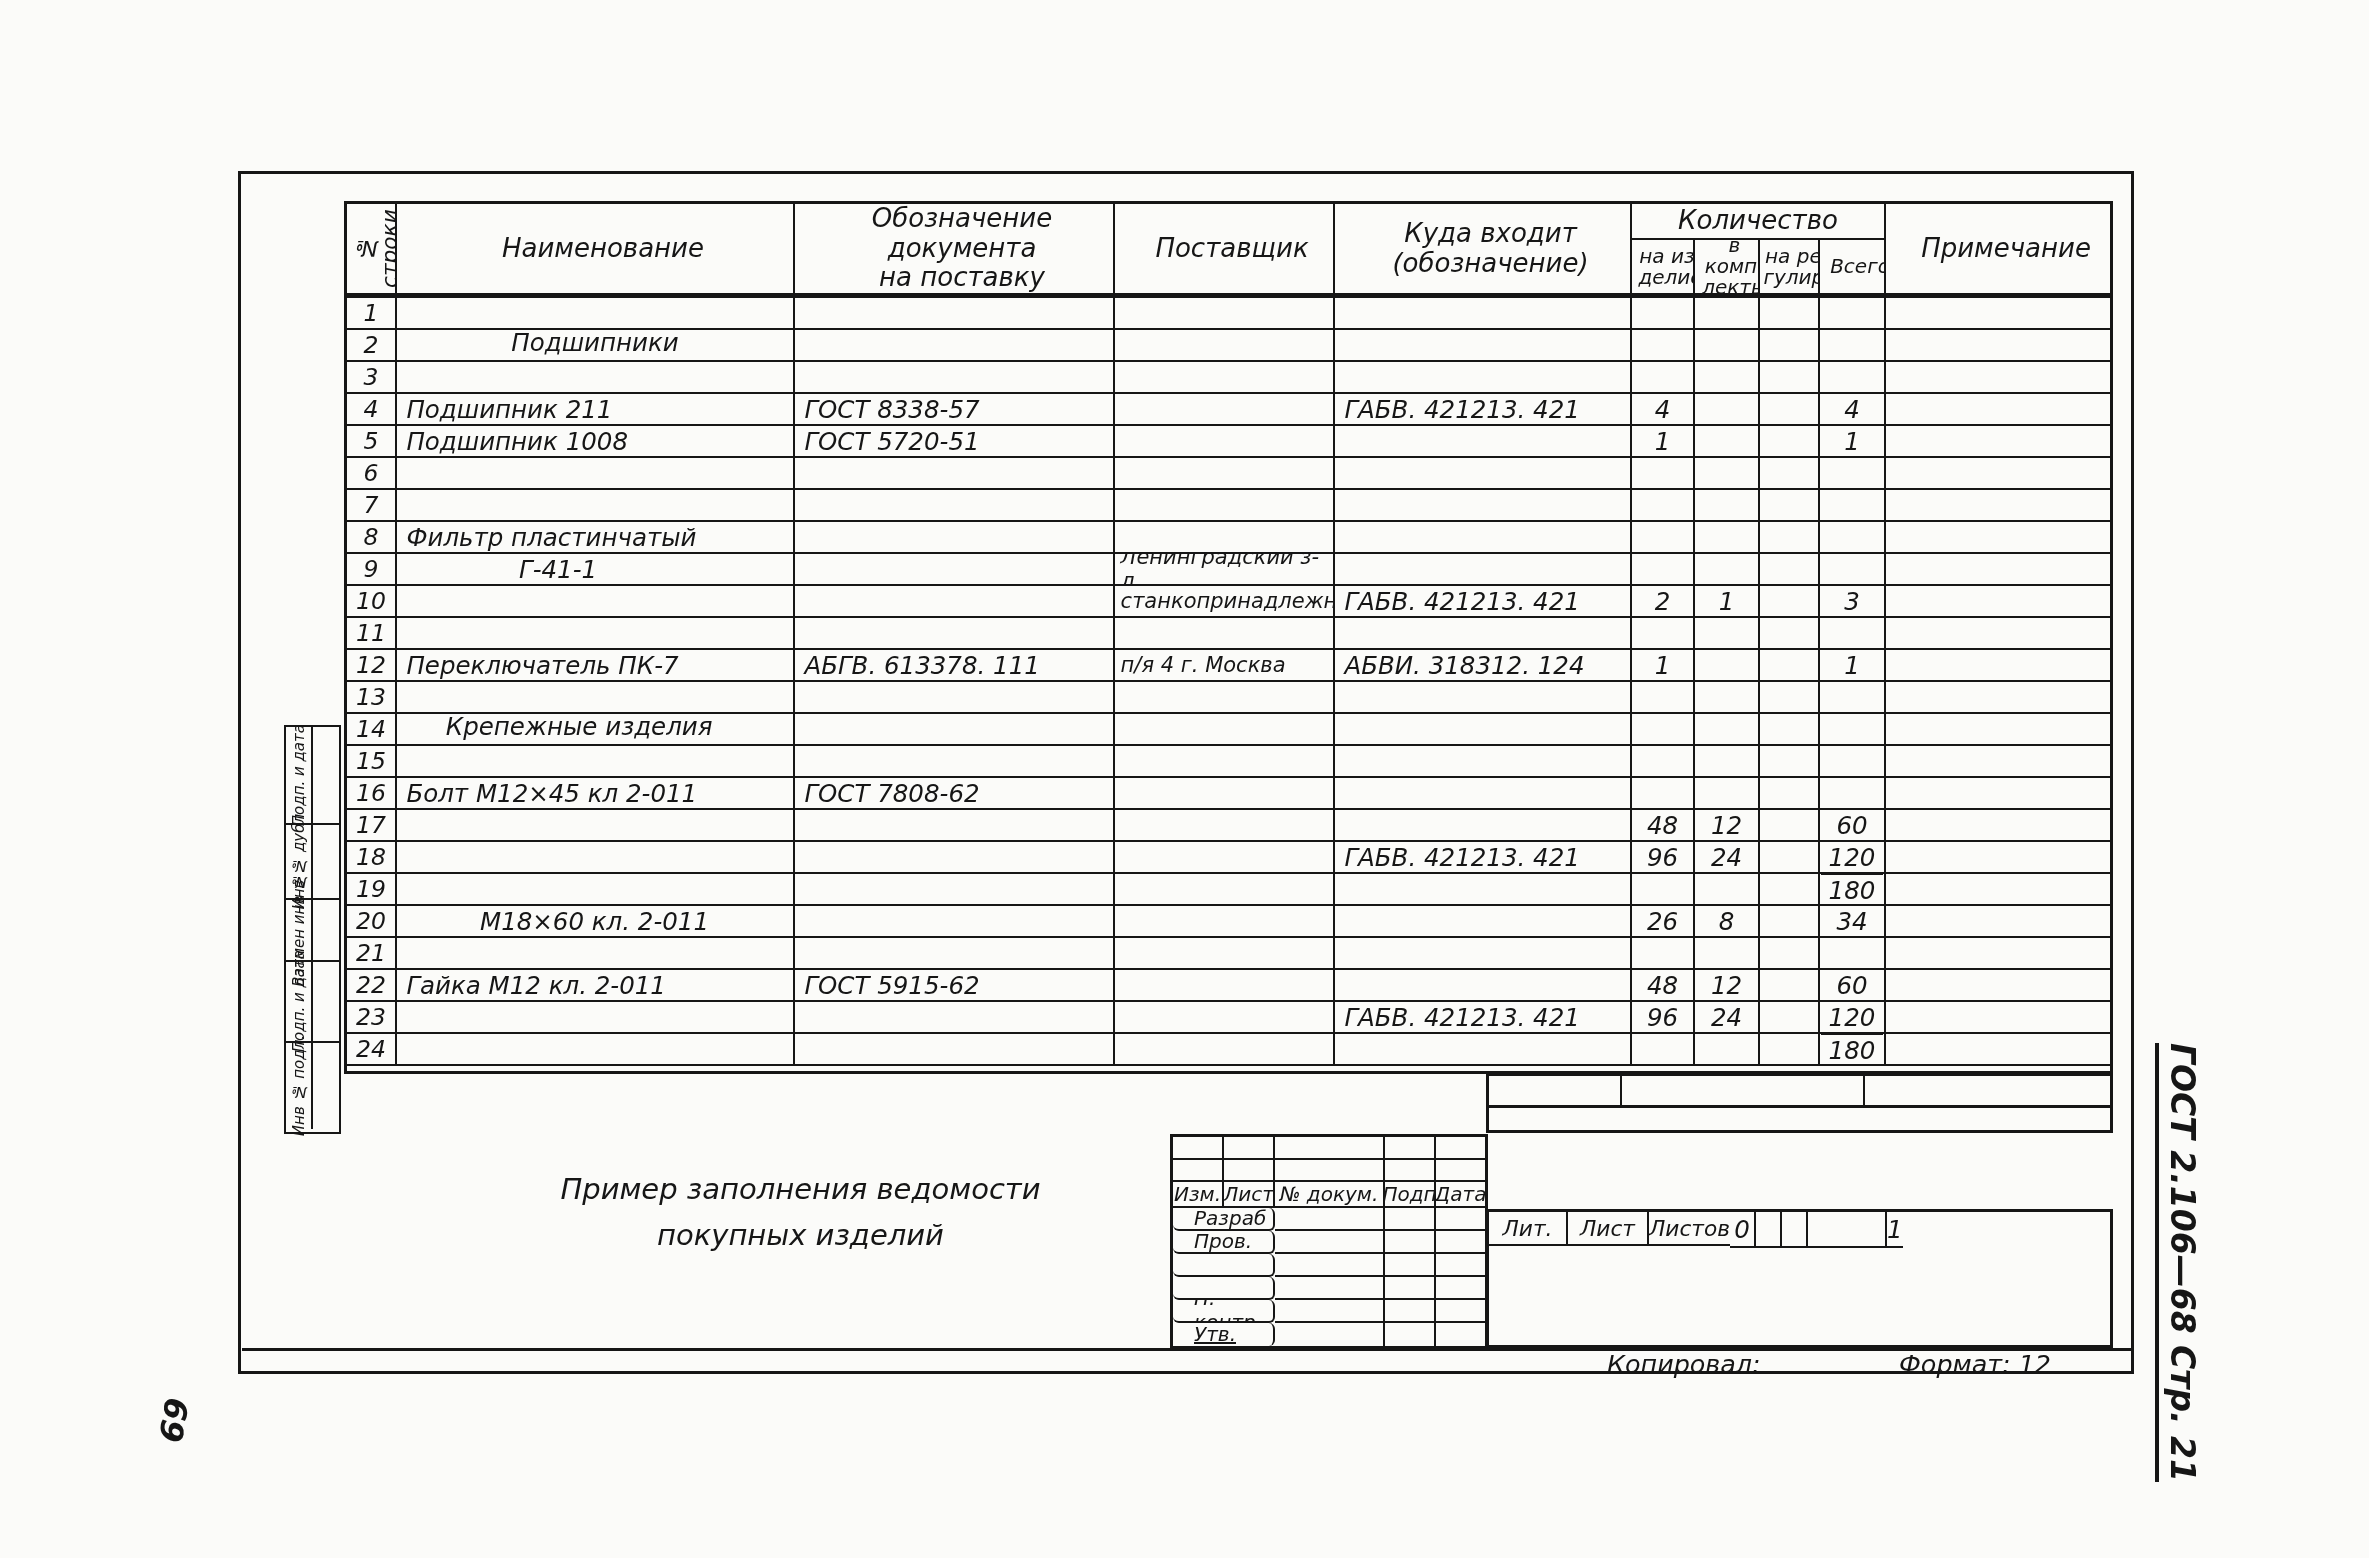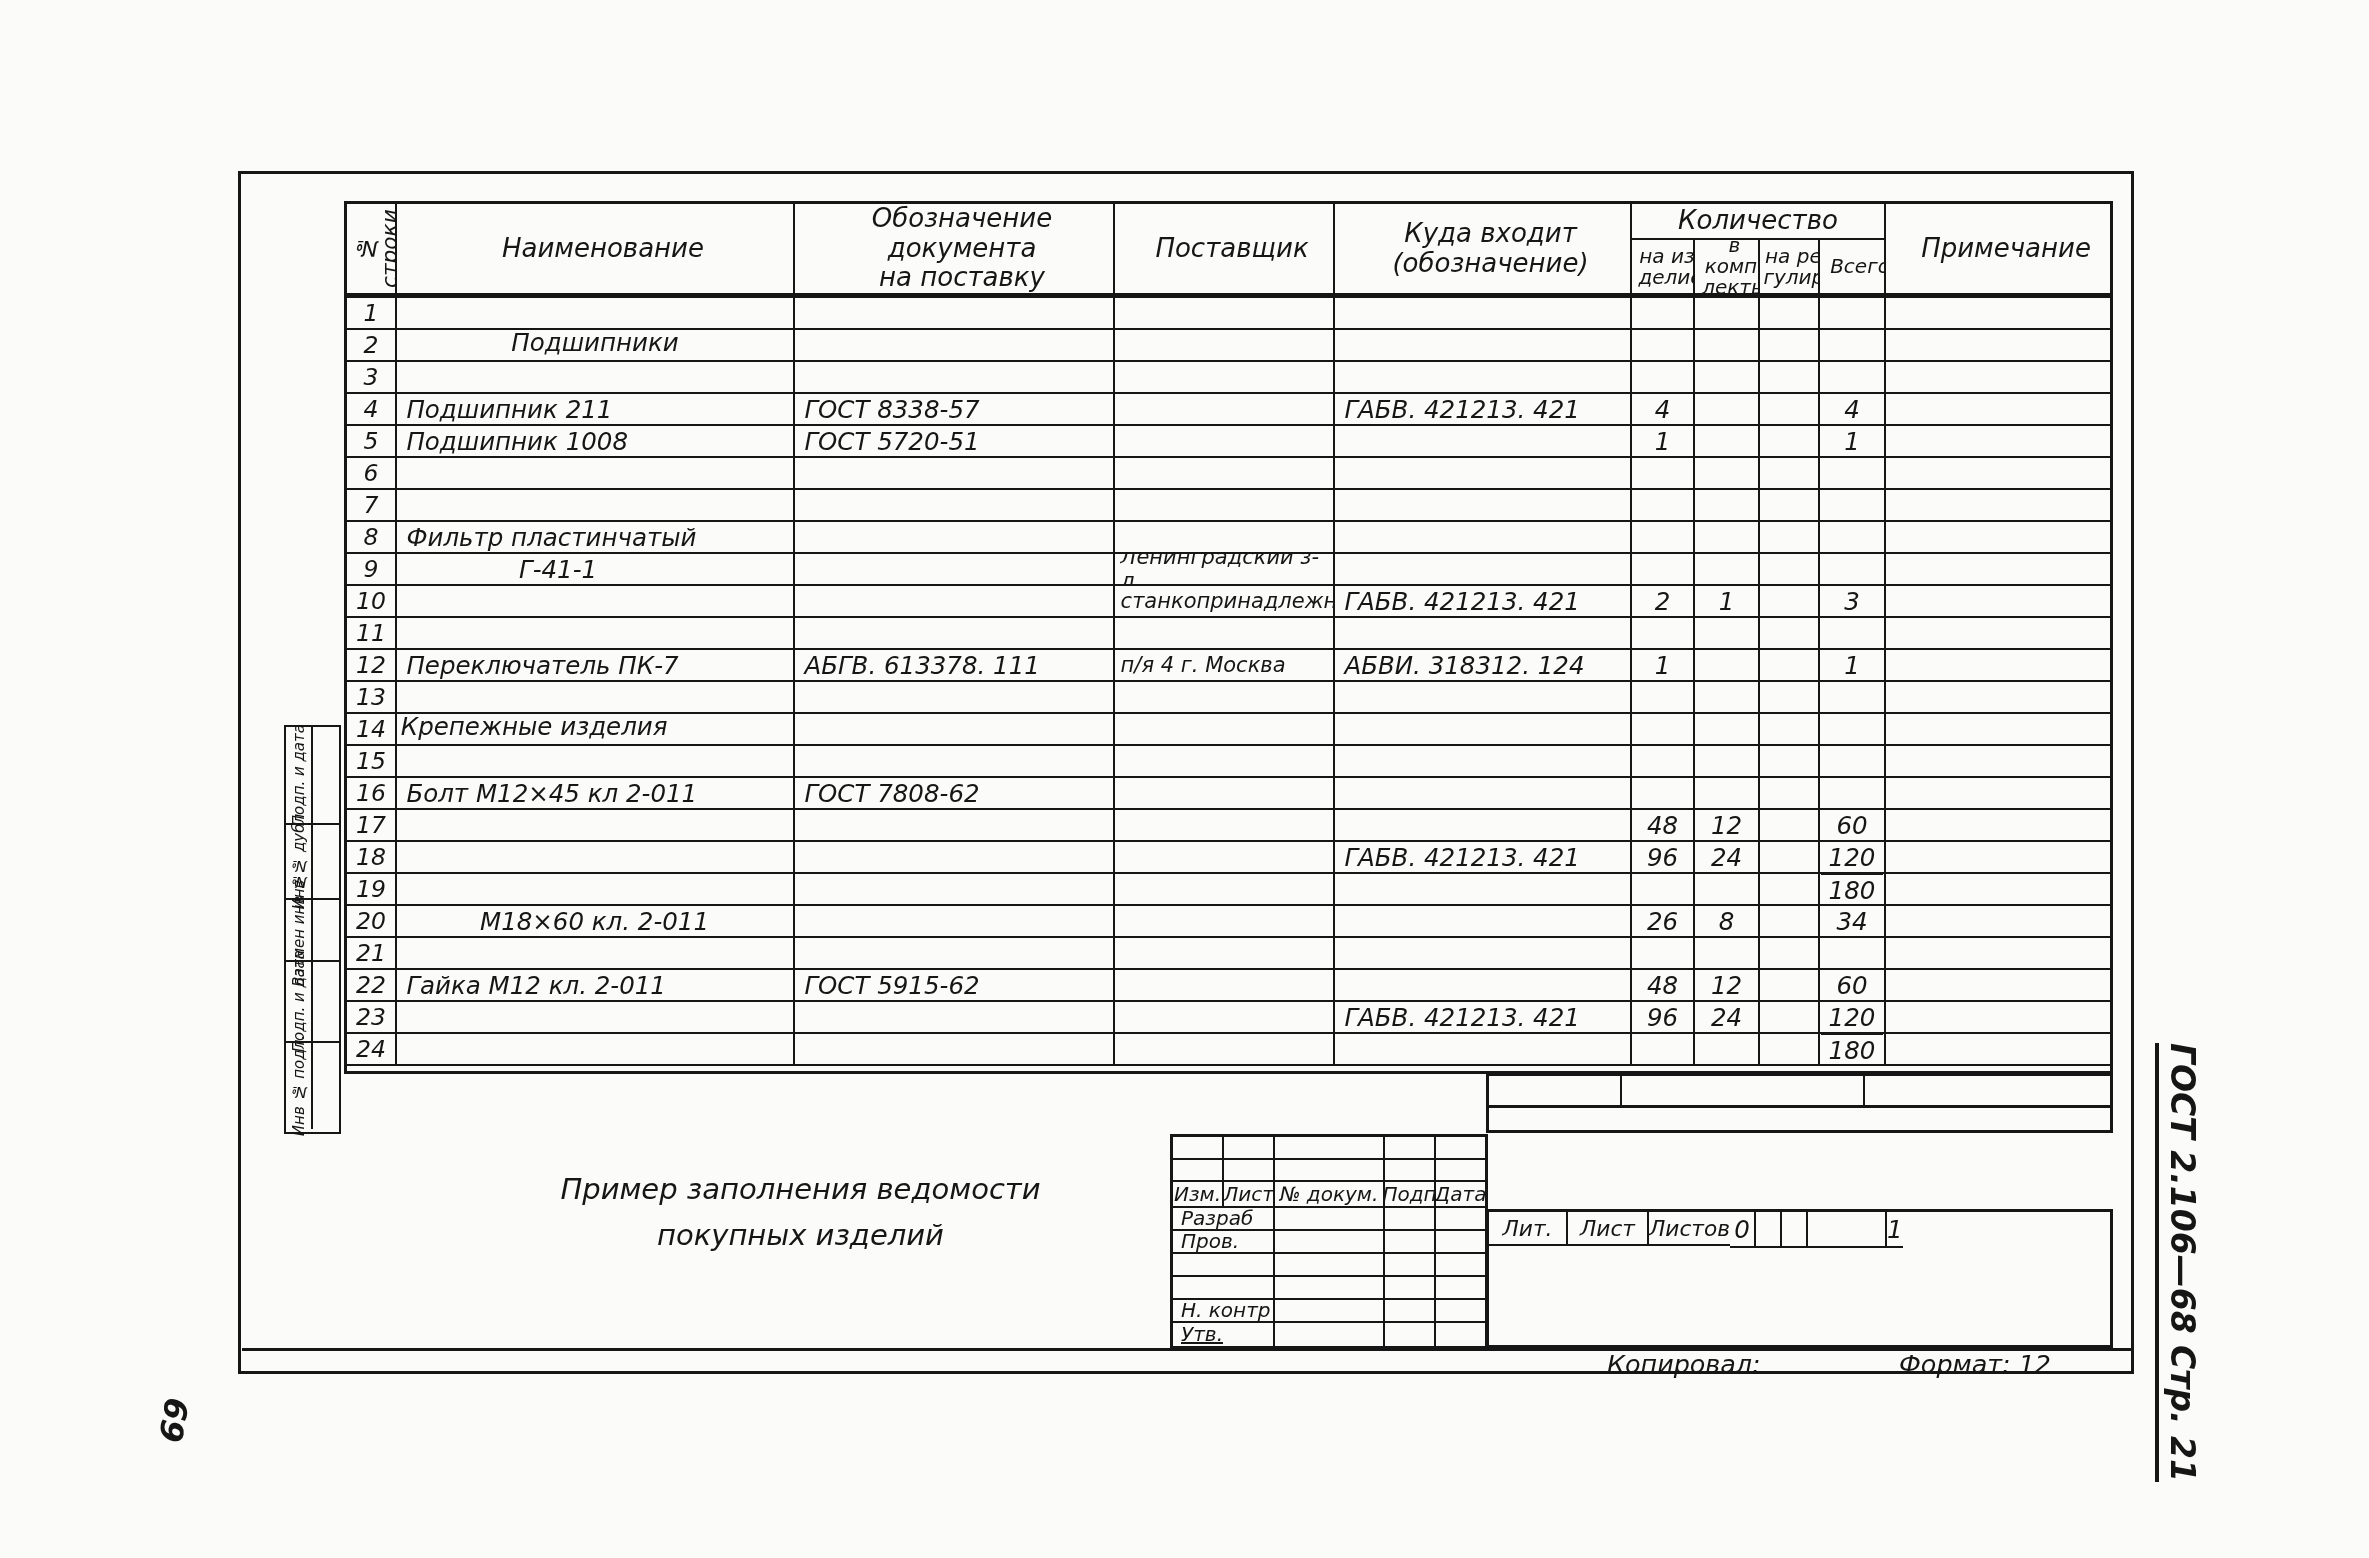--- a/index.html
+++ b/index.html
@@ -34,21 +34,21 @@
   .sub{ font-size:20px; line-height:1.05; }
   .vrot{ writing-mode:vertical-rl; transform:rotate(180deg); }
   .rowno-hd .vrot{ font-size:21.7px; line-height:1.05; }
 
   .c-no{ justify-content:center; font-size:23.5px; }
   .btxt{ font-size:24.5px; padding-left:9.4px; }
   .c-sup{ font-size:21px; padding-left:5.6px; }
   .ctr{ justify-content:center; font-size:24.5px; }
   .ind-lg{ padding-left:122px; }
   .ind-md{ padding-left:83px; }
-  .gleft{ }
+  .gleft{ padding-left:45px; }
   .gctr{ justify-content:center; padding-left:0; }
   .u{ border-bottom:2.8px solid var(--ink); padding:0 3.8px 2.8px 3.8px; }
   .ovl{ border-top:2.8px solid var(--ink); padding:0.9px 7.5px 0 7.5px; }
 
   
   .lstrip{ position:absolute; left:284px; top:725px; width:57px; height:409px;
            box-sizing:border-box; border:2.8px solid var(--ink); display:flex; flex-direction:column; }
   .lrow{ display:flex; border-bottom:2.8px solid var(--ink); box-sizing:border-box; }
   .lrow:last-child{ border-bottom:none; }
   .llab{ width:27px; border-right:2.8px solid var(--ink); box-sizing:border-box;
@@ -79,21 +79,21 @@
                     display:flex; align-items:center; justify-content:center; font-size:24.5px; }
   .tb-lit-vals div:last-child{ border-right:none; }
   .tb-rempty{ flex:1; }
 
   
   .chg{ position:absolute; left:1170px; top:1134px; width:318px; height:215px;
         box-sizing:border-box; border:3.8px solid var(--ink); display:grid;
         grid-template-columns:51px 51px 110px 51px auto;
         grid-template-rows:22.6px 22.6px 25.4px repeat(6, 23px); }
   .chg .cell{ font-size:20px; }
-  .chg .lab{ padding-left:8px; }
+  .chg .lab{ padding-left:21px;border-radius:6px; }
   .chg .chd{ justify-content:center; font-size:20px; }
   .chg .sp2{ grid-column:span 2; }
 
   
   .footer{ position:absolute; left:242px; top:1348px; width:1889px; height:22.6px;
            border-top:3.8px solid var(--ink); }
   .f-copy{ position:absolute; left:1365px; top:-1.9px; font-size:25.4px; }
   .f-format{ position:absolute; left:1657px; top:-1.9px; font-size:25.4px; }
 
   

